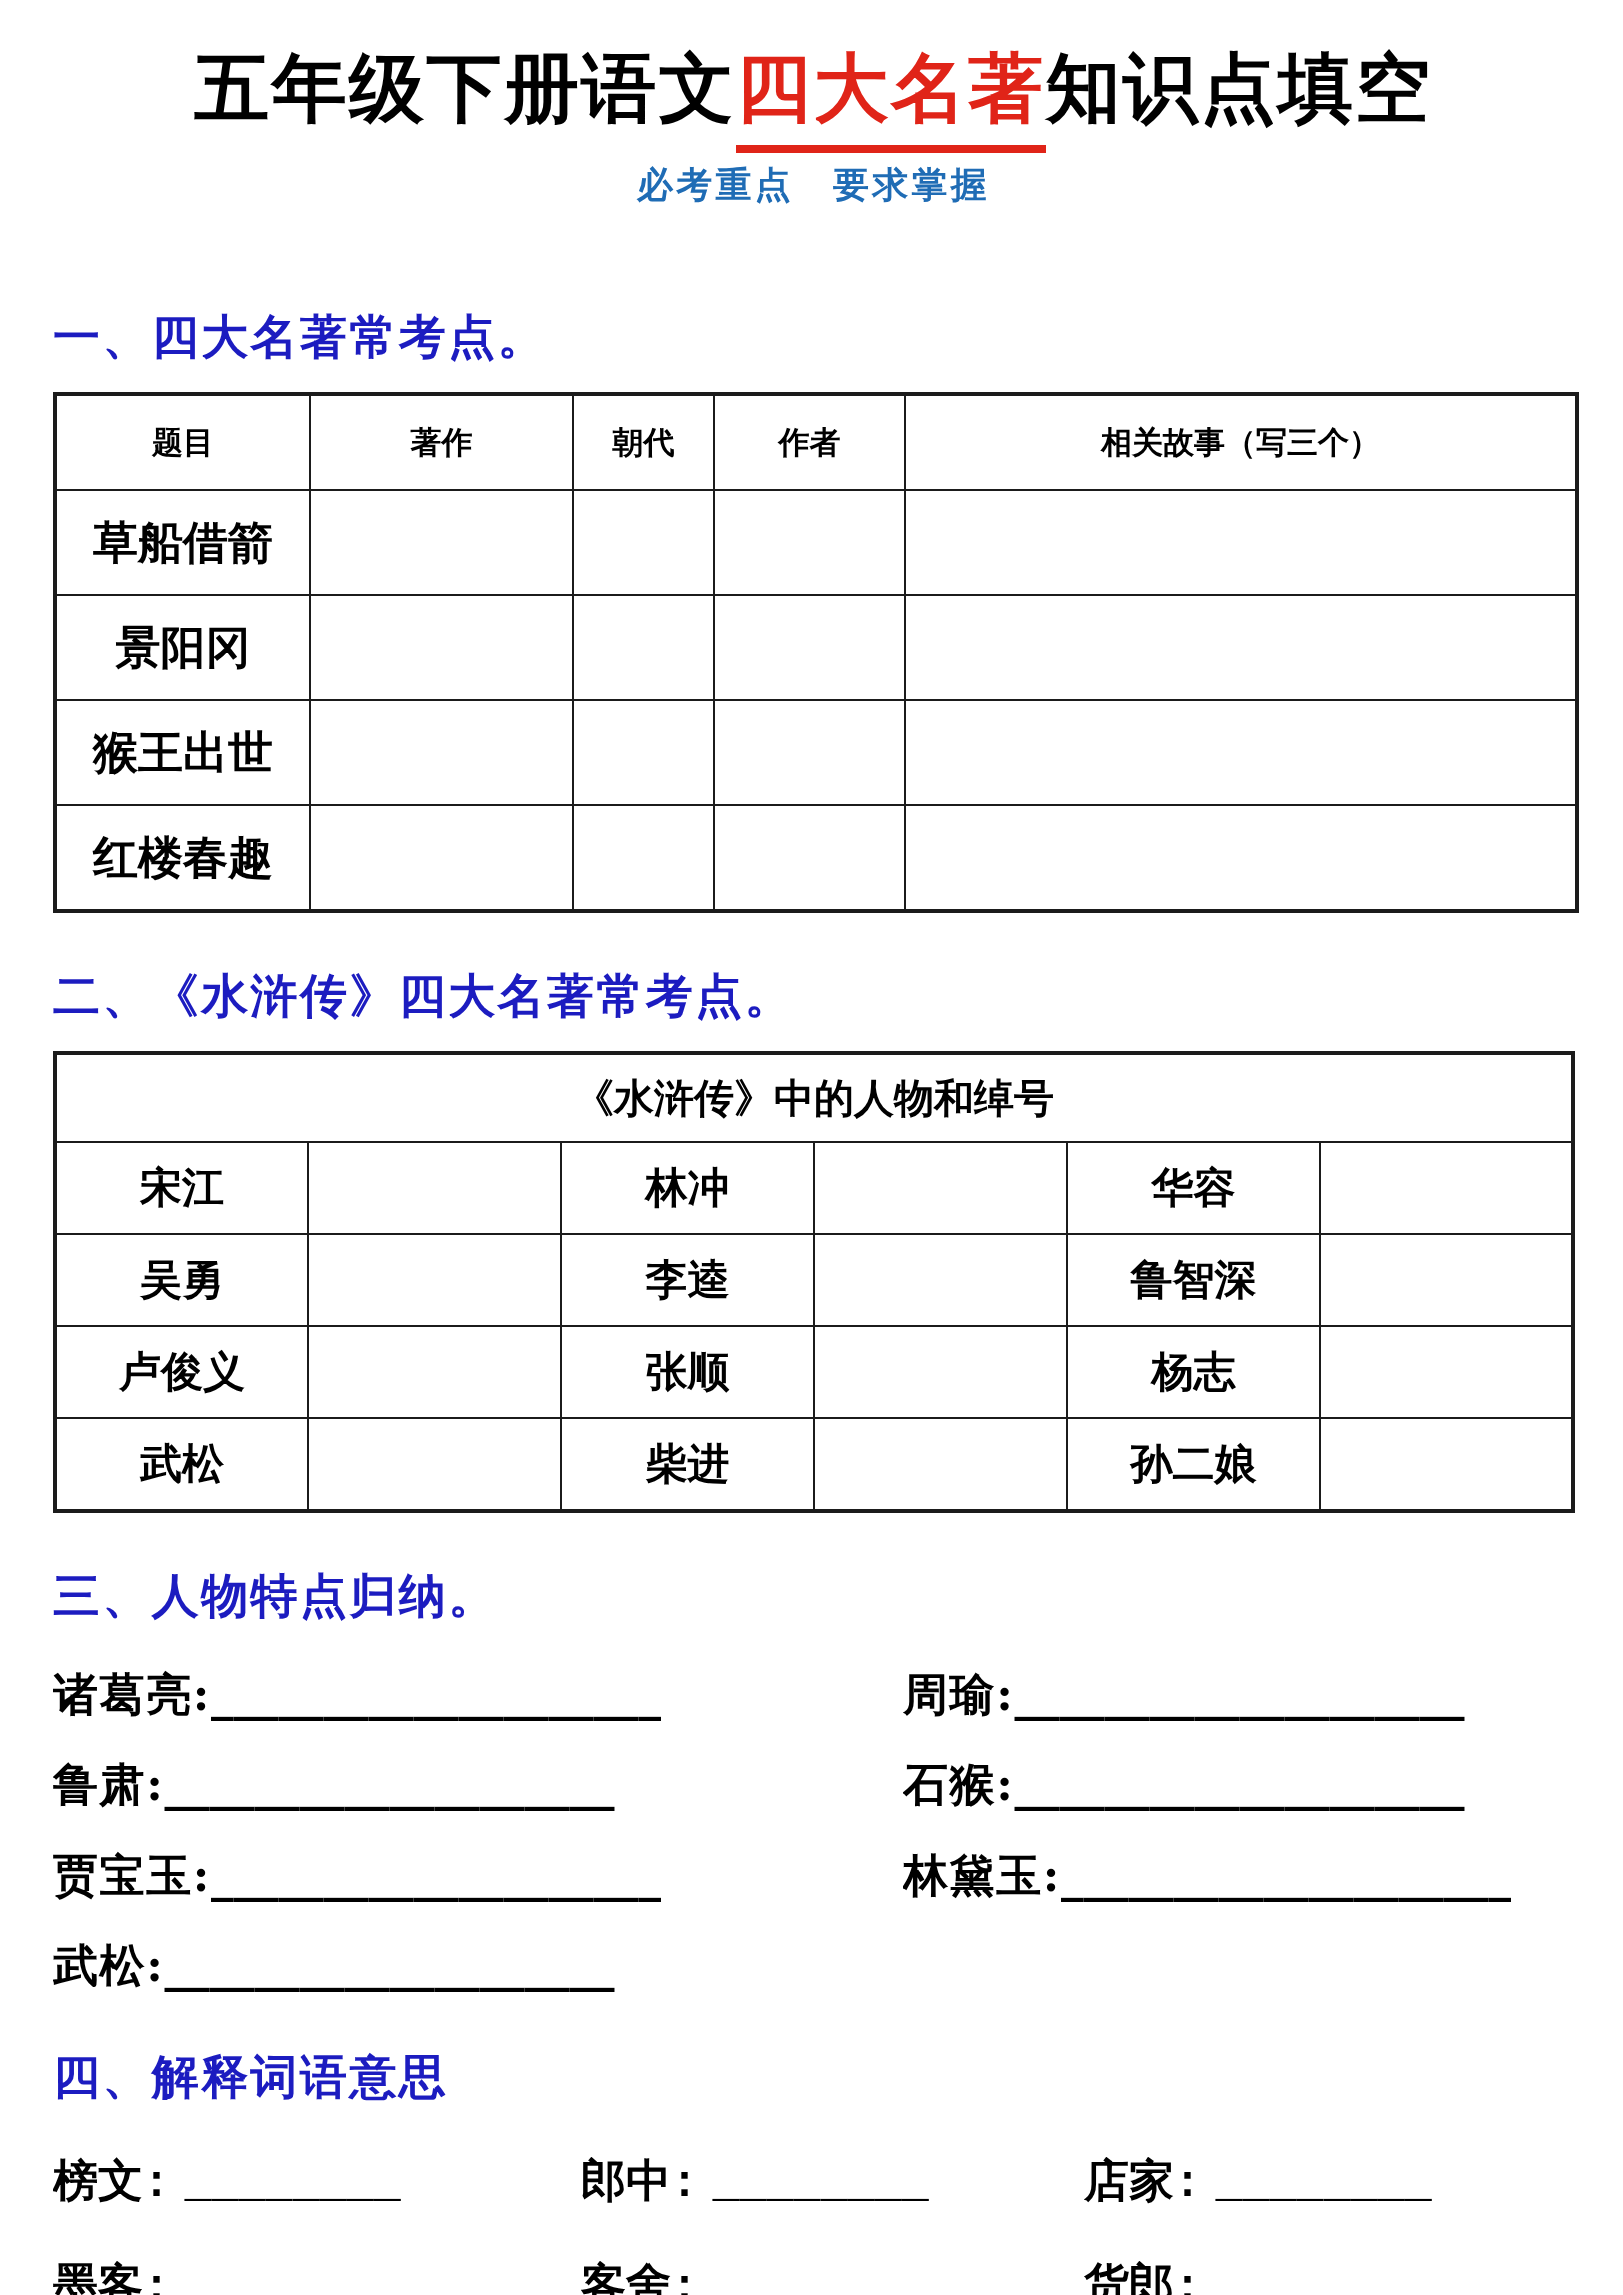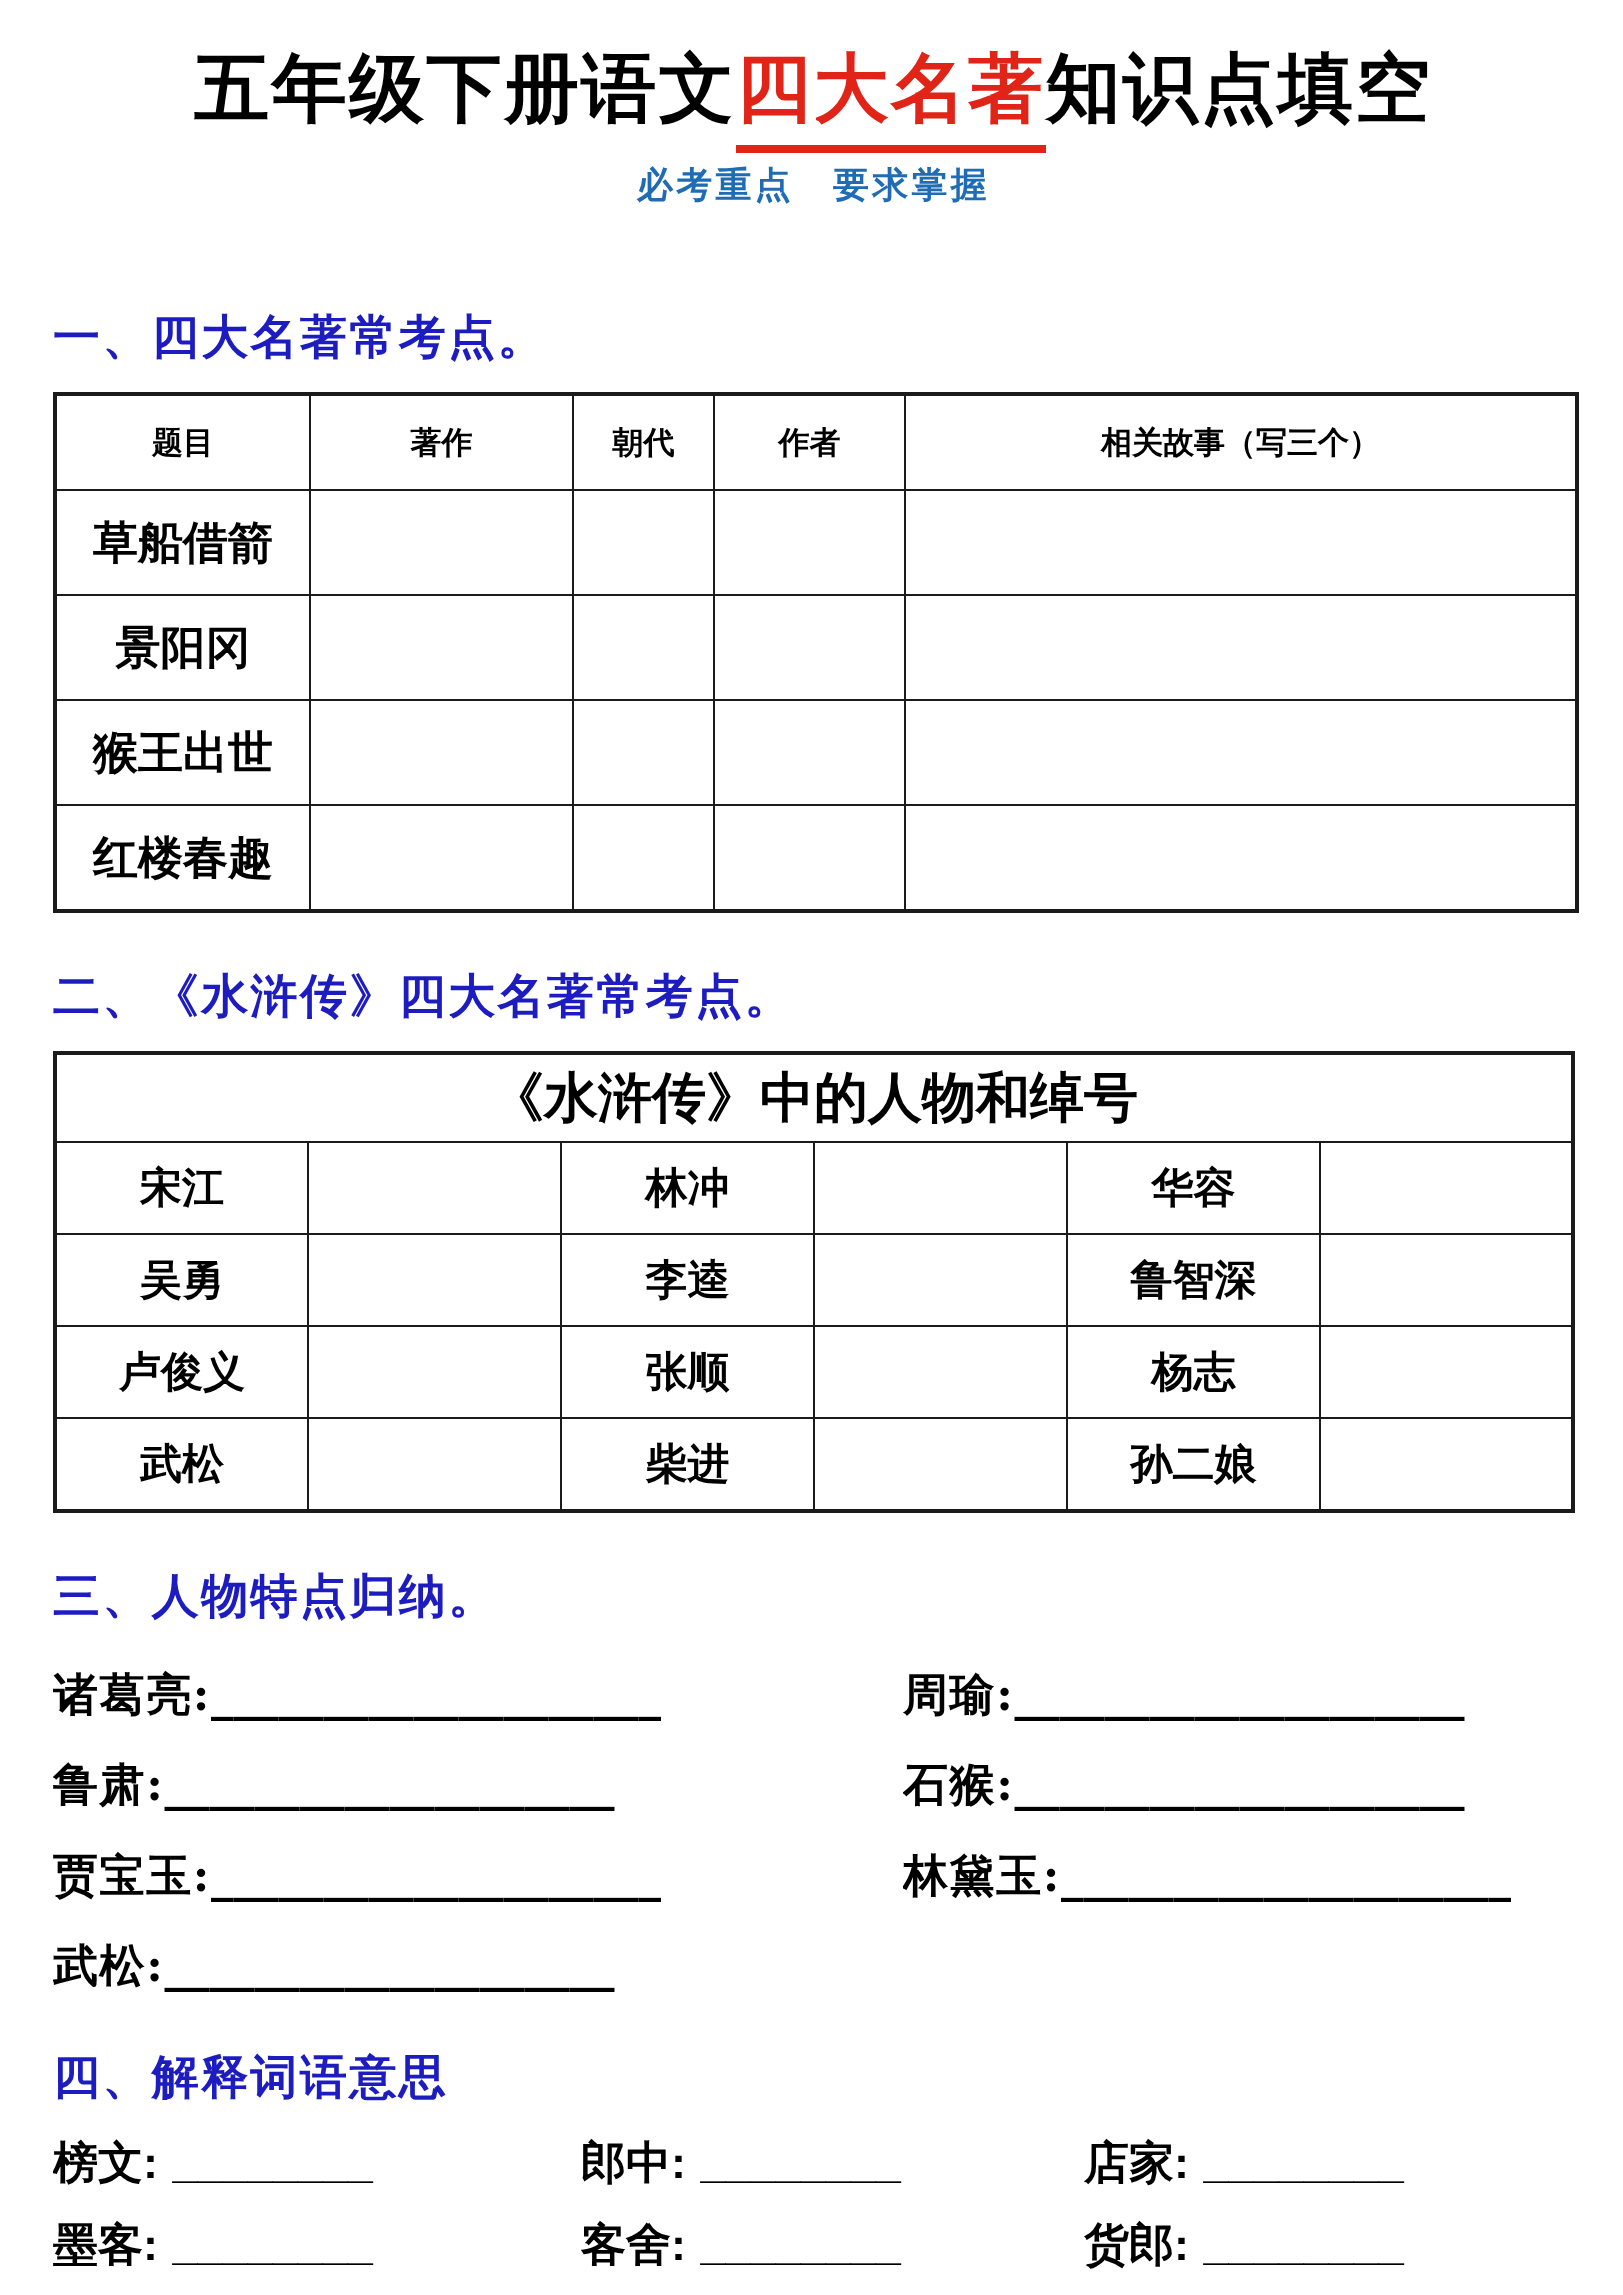--- a/index.html
+++ b/index.html
@@ -52,38 +52,38 @@
   }
   th,td{
     border:2.4px solid var(--border);
     text-align:center;vertical-align:middle;
     font-weight:bold;
     font-family:"DejaVu Serif","Liberation Serif",serif;
     overflow:hidden;white-space:nowrap;
   }
   .t1 th{height:91px;font-size:31px;}
   .t1 td{height:101px;font-size:45px;}
-  .t2 th{height:84px;font-size:54px;font-weight:bold;}
+  .t2 th{height:84px;font-size:40px;font-weight:bold;}
   .t2 td{height:88px;font-size:42px;}
   .fill-grid{
     display:grid;grid-template-columns:836px 1fr;
     column-gap:14px;margin-top:4.9px;
   }
   .fill-line{
     margin-top:34px;
     font-size:45px;font-weight:bold;line-height:1.25;
     font-family:"DejaVu Serif","Liberation Serif",serif;
     white-space:nowrap;overflow:hidden;
   }
   .fill-line .lbl{letter-spacing:1.6px;}
   .fill-line .blank{letter-spacing:0px;}
   .word-row{
-    display:flex;margin-top:26px;
+    display:flex;margin-top:48px;
     font-size:45px;font-weight:bold;line-height:1.25;
-    font-family:Liberation Sans, sans-serif;
+    font-family:Liberation Mono, monospace;
     white-space:nowrap;
   }
   .word-item{overflow:hidden;}
   .word-item:nth-child(1){width:528px;}
   .word-item:nth-child(2){width:503px;}
   .word-item:nth-child(3){flex:1;}
   .word-item .blank{margin-left:14.6px;}
 </style>
 </head>
 <body>

